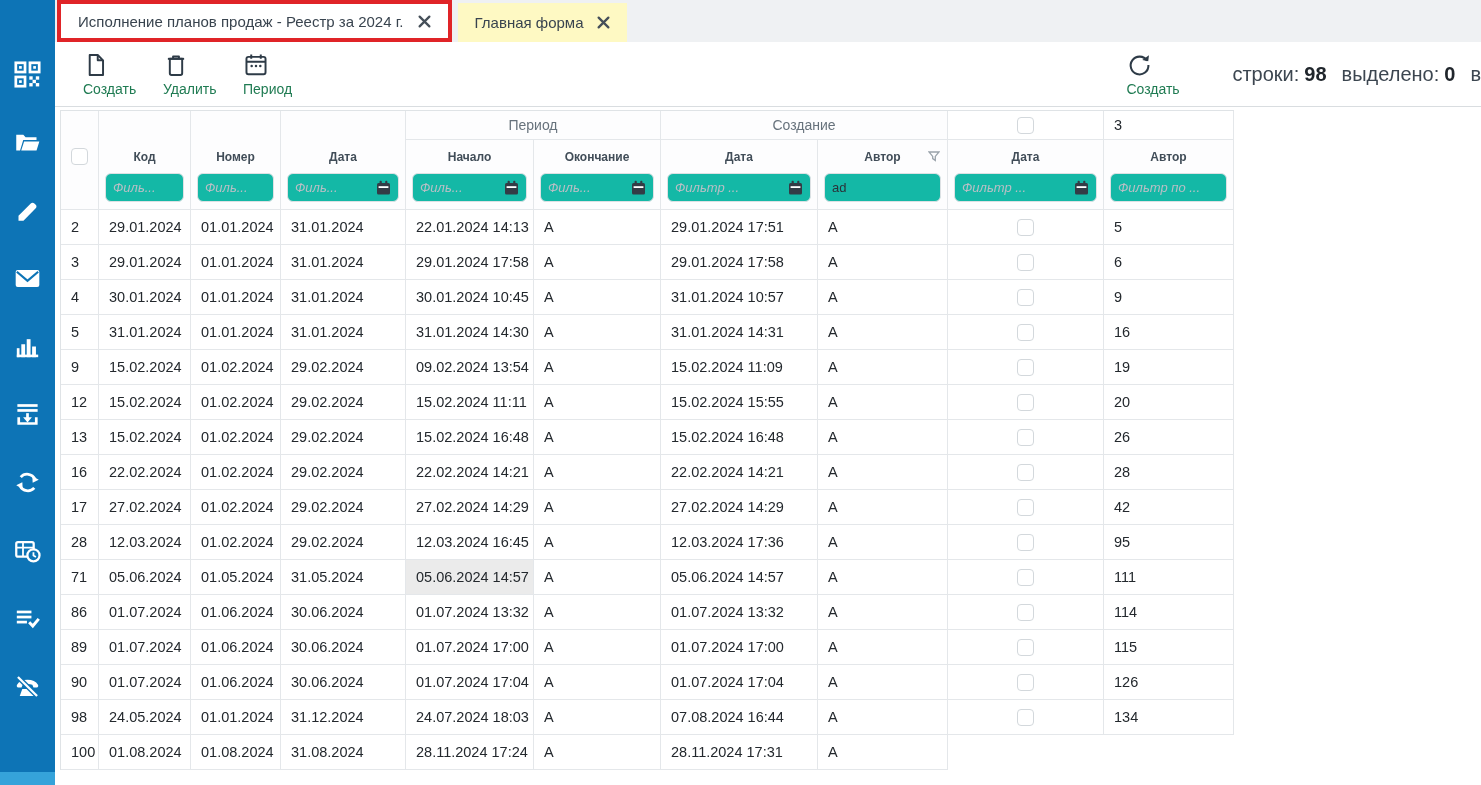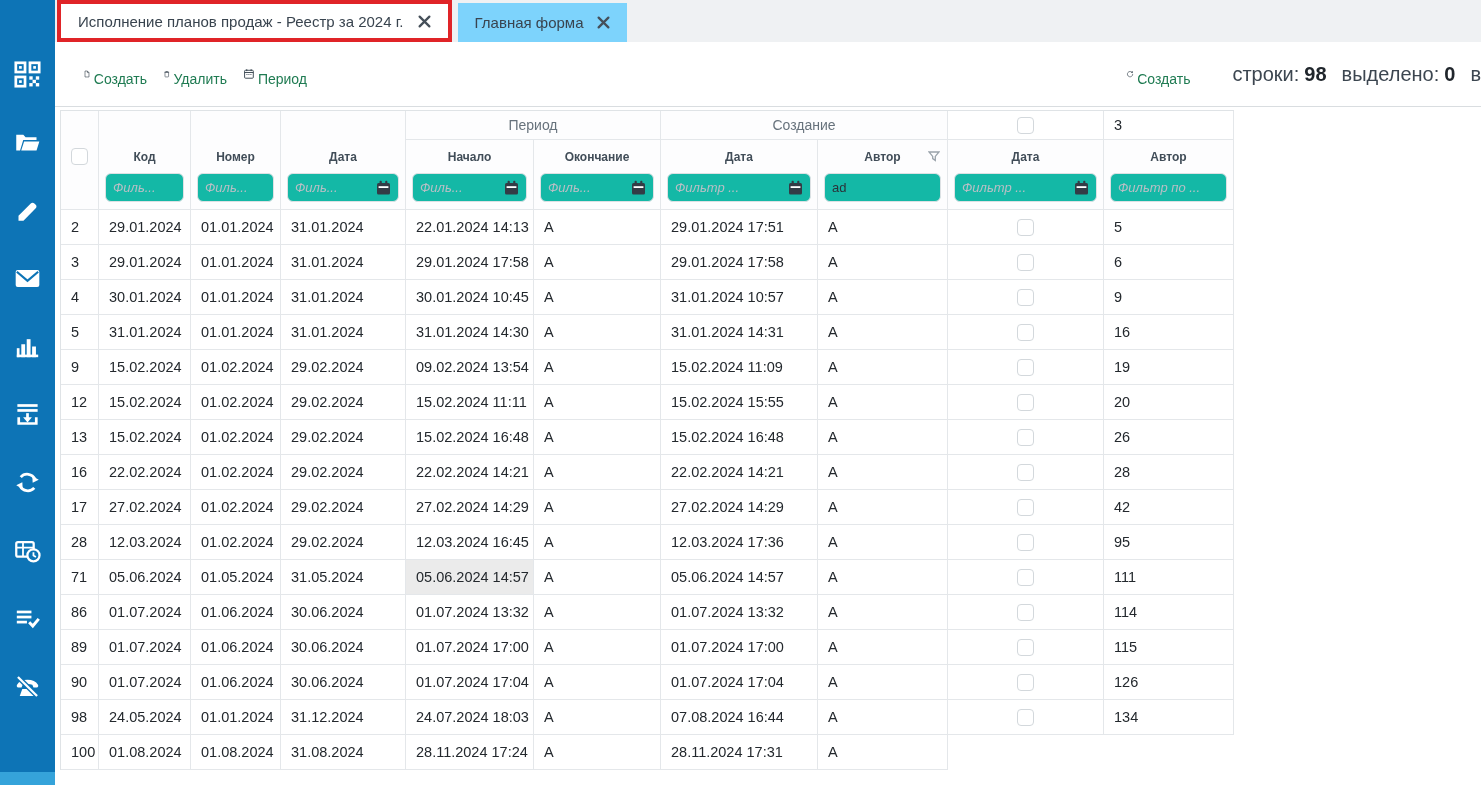--- a/index.html
+++ b/index.html
@@ -16,27 +16,27 @@
   .sidebar-footer { position:absolute; left:0; bottom:0; width:55px; height:13px; background:#35a3da; }
 
   
   .content { flex:1; display:flex; flex-direction:column; min-width:0; }
 
   
   .tabbar { height:42px; flex:none; background:#eff1f3; display:flex; align-items:stretch; }
   .tab { display:flex; align-items:center; gap:14px; padding:0 17px; font-size:15px; color:#39444f;
     white-space:nowrap; cursor:pointer; }
   .tab.active { background:#fff; margin:4px 0 0 6px; height:34px; outline:4px solid #e02428; }
-  .tab.inactive { background:#7dd3fc; margin:3px 0 0 10px; height:39px;justify-content:flex-end; }
+  .tab.inactive { background:#fef9c3; margin:3px 0 0 10px; height:39px;justify-content:flex-end; }
   .tab .close { width:13px; height:13px; display:flex; align-items:center; cursor:pointer; }
 
   
   .toolbar { height:65px; flex:none; background:#fff; border-bottom:1px solid #d9dde0;
     display:flex; align-items:center; padding-left:28px; }
-  .tool-btn { width:64px; margin-right:16px; display:flex; flex-direction:row; align-items:flex-end;
+  .tool-btn { width:64px; margin-right:16px; display:flex; flex-direction:column; align-items:flex-start;
     gap:3px; cursor:pointer; flex:none; }
   .tool-btn svg { width:26px; height:26px; }
   .tool-btn .tlabel { font-size:14px; color:#1f7b52; }
   .right-group { margin-left:auto; display:flex; align-items:center; }
   .tool-btn.refresh { margin-right:42px; }
   .status { display:flex; font-size:20px; color:#3c4650; white-space:nowrap; }
   .status b { margin-left:5px; color:#20262c; }
   .status .sp2 { margin-left:15px; }
 
   

